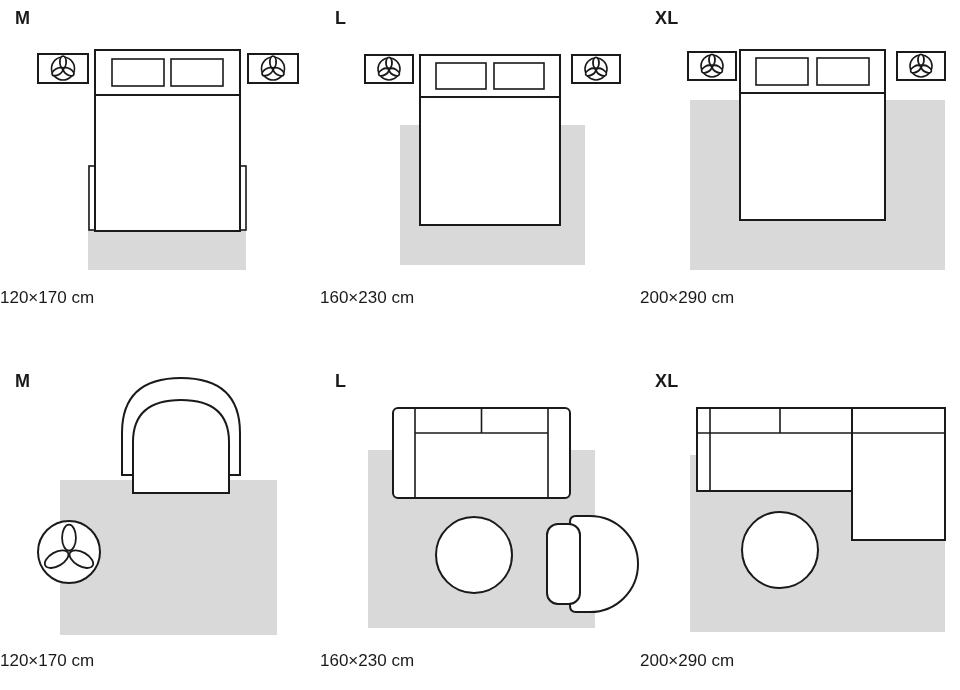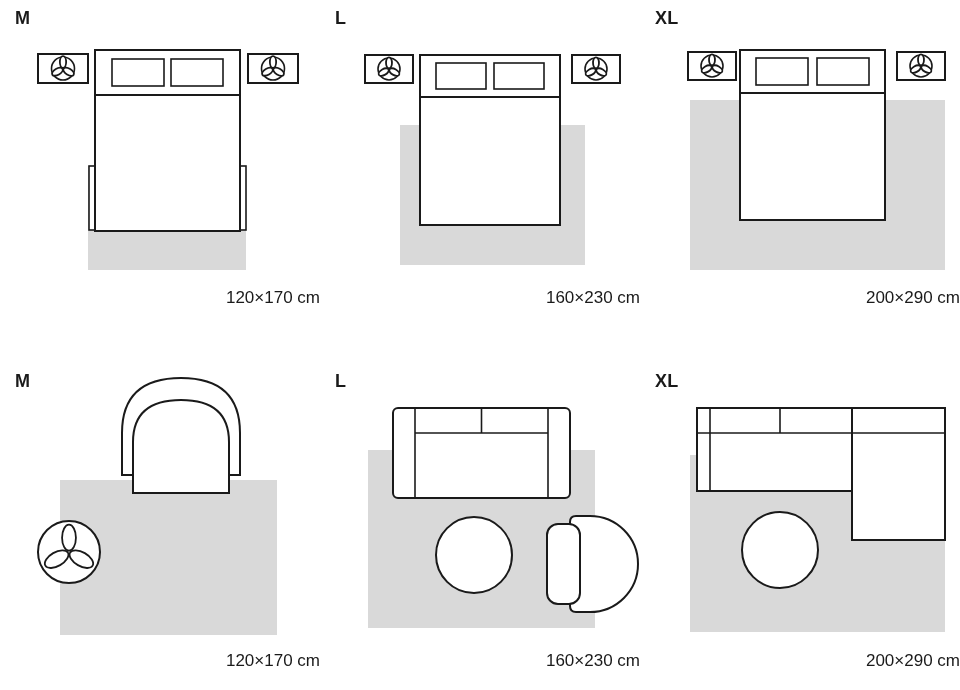--- a/index.html
+++ b/index.html
@@ -1,21 +1,21 @@
 <!DOCTYPE html>
 <html style="--rug: #d9d9d9; --line: #1a1a1a;"><head>
 <meta charset="utf-8">
 <style>
   html,body{margin:0;padding:0;background:#fff;}
   body{width:960px;height:690px;font-family:"Liberation Sans",sans-serif;color:#1a1a1a;}
   .board{width:960px;height:690px;display:grid;grid-template-columns:repeat(3,320px);grid-template-rows:345px 345px;}
   .panel{position:relative;width:320px;height:345px;}
   .size-tag{position:absolute;top:8px;left:15px;font-size:18px;font-weight:bold;letter-spacing:.2px;}
   .panel.bottom .size-tag{top:26px;}
-  .dims{position:absolute;top:288px;left:0;width:100%;text-align:right;font-size:17px;}
+  .dims{position:absolute;top:288px;left:0;width:100%;text-align:left;font-size:17px;}
   .panel.bottom .dims{top:306px;}
   svg.art{position:absolute;inset:0;display:block;}
   .rug{fill:var(--rug,#d9d9d9);stroke:none;}
   .furn{fill:#fff;stroke:var(--line,#1a1a1a);stroke-width:2;}
   .thin{stroke-width:1.6;}
   .line{fill:none;stroke:var(--line,#1a1a1a);stroke-width:2;}
   .line.thin{stroke-width:1.6;}
 </style>
 </head>
 <body style="background: rgb(255, 255, 255);">

